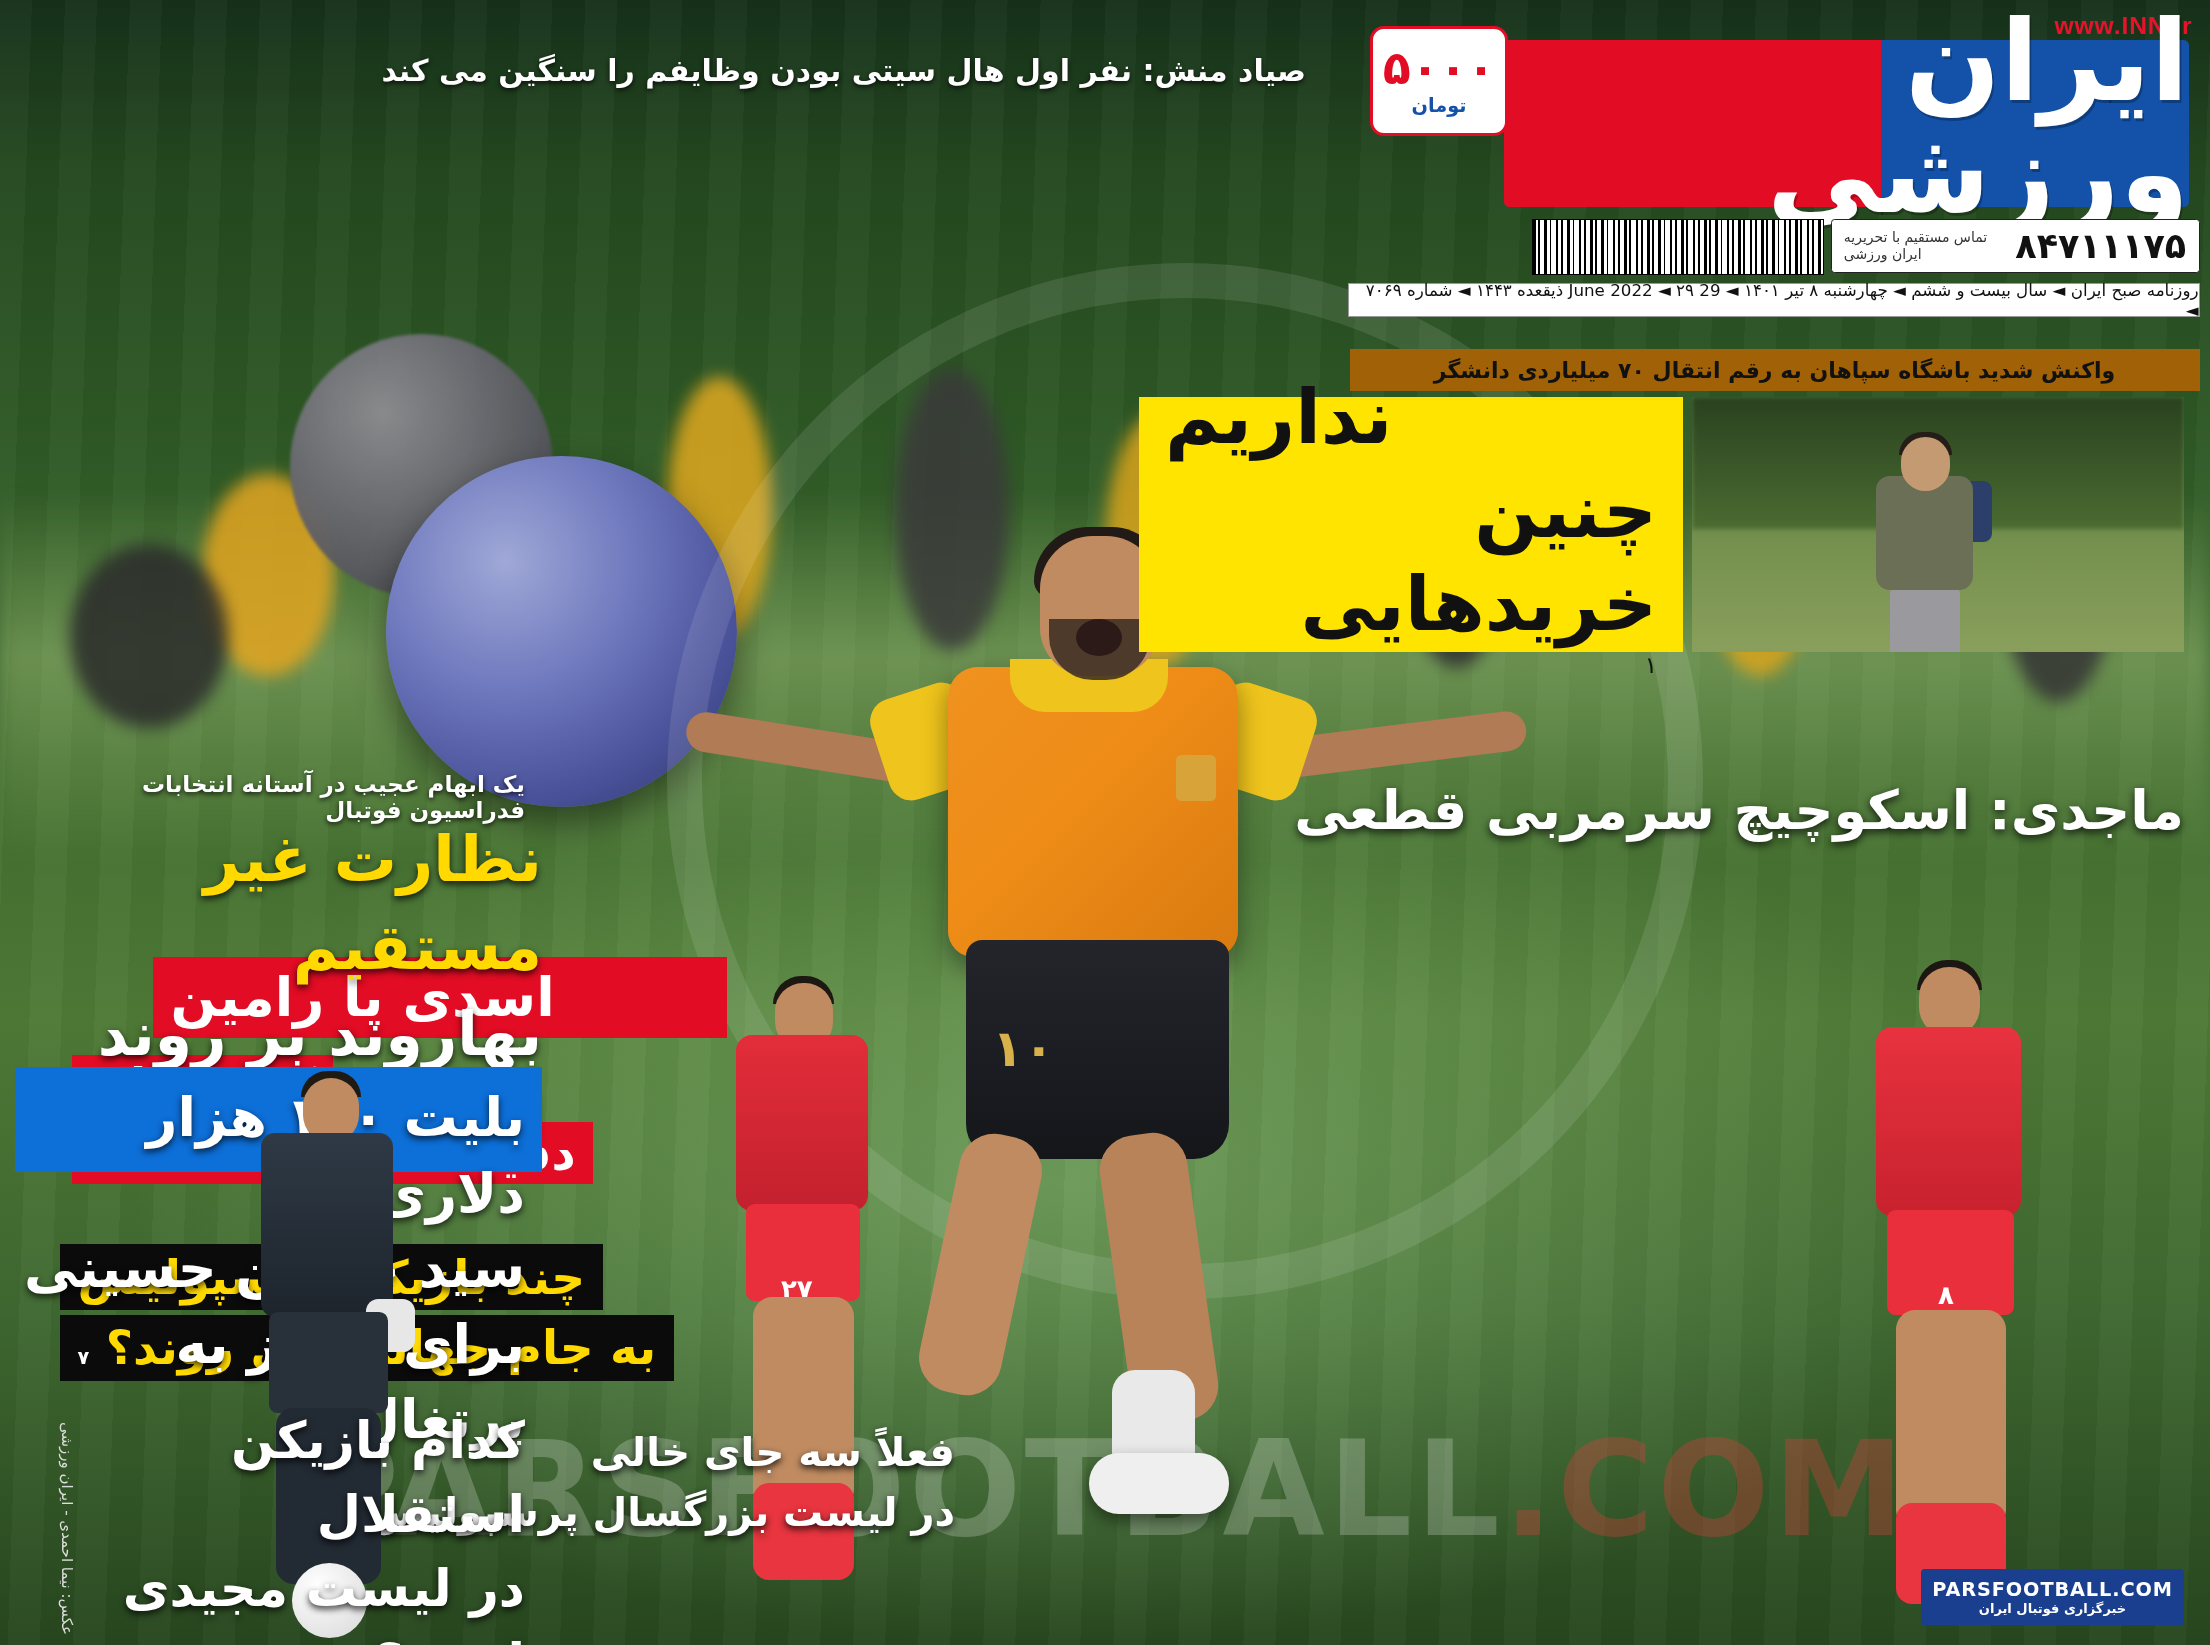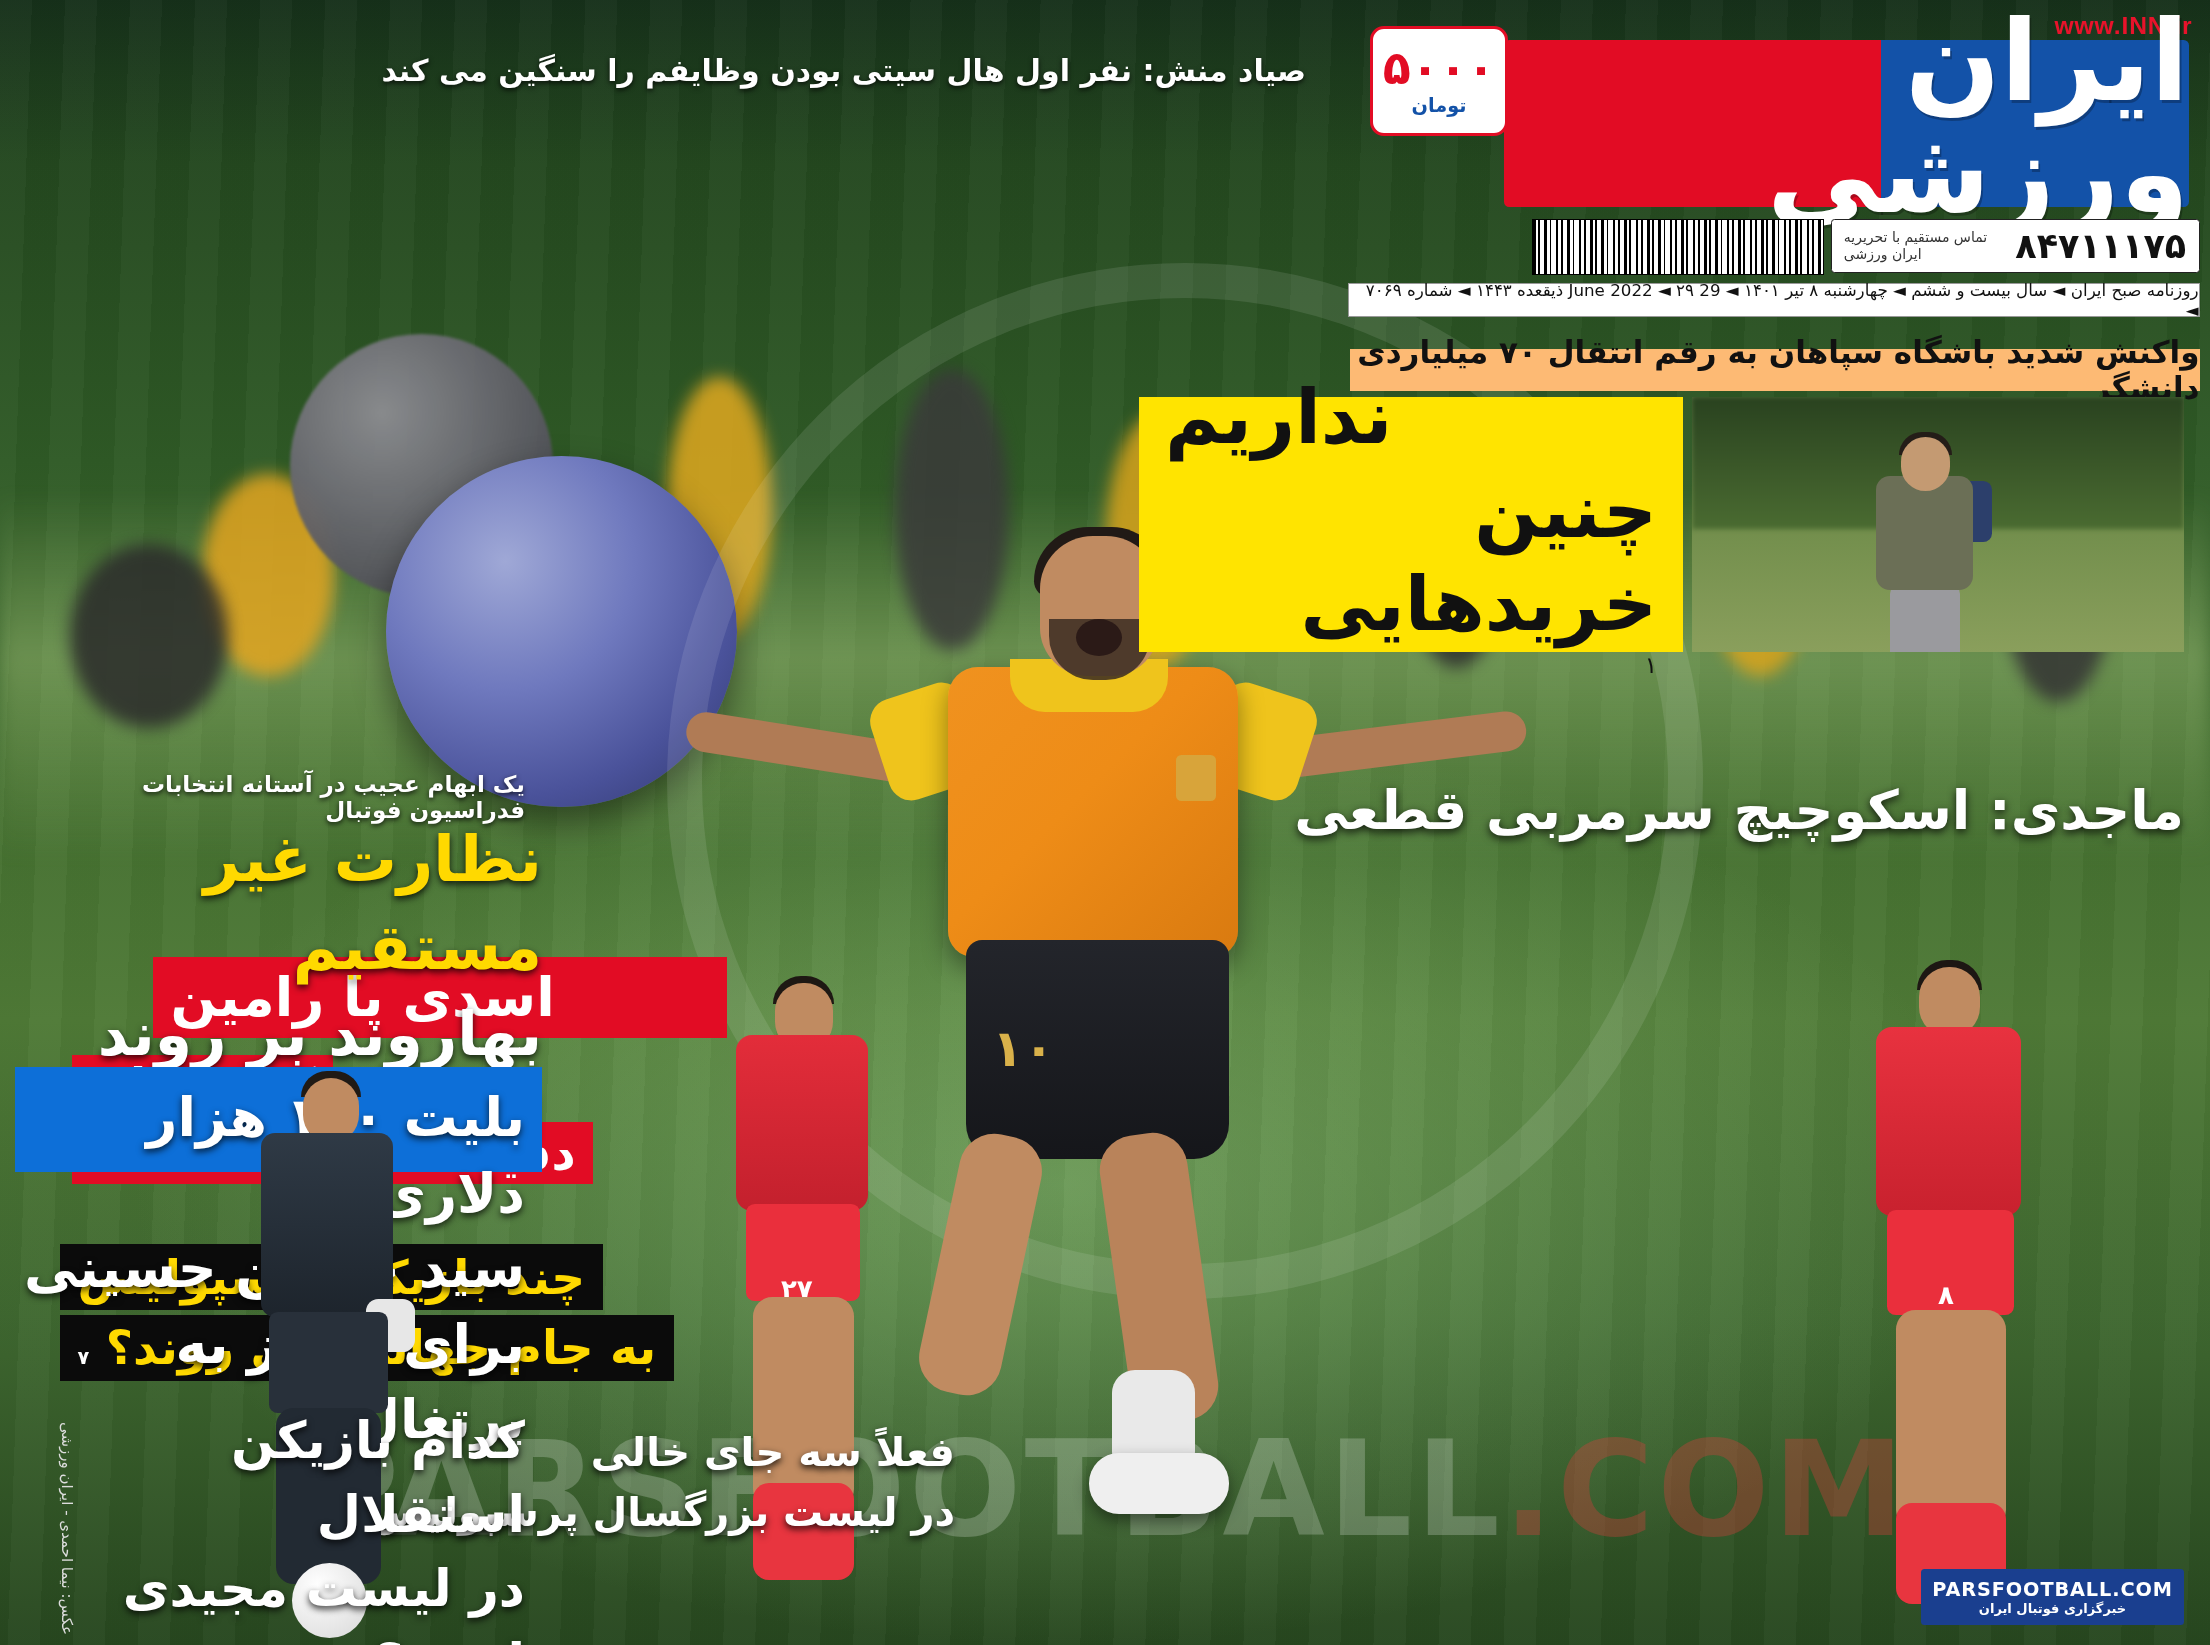--- a/index.html
+++ b/index.html
@@ -119,22 +119,22 @@
   .lead-kicker{
     position:absolute;right:904px;top:53px;width:1238px;text-align:right;color:#fff;font-size:30px;font-weight:700;
     text-shadow:0 1.8px 5.3px rgba(0,0,0,.8);
   }
   .lead-title{
     position:absolute;right:904px;top:105px;width:1264px;text-align:right;color:#fff;
     font-size:84px;font-weight:700;line-height:1.35;text-shadow:0 3.5px 12.3px rgba(0,0,0,.85);
   }
   
   .kicker-strip{
-    position:absolute;right:10.5px;top:349px;width:850px;height:42px;background:#fdba74;
-    display:flex;align-items:center;justify-content:center;font-size:31px;font-weight:700;color:#111;
+    position:absolute;right:10.5px;top:349px;width:850px;height:42px;background:#a16207;
+    display:flex;align-items:center;justify-content:center;font-size:22px;font-weight:700;color:#111;
   }
   .yellow-box{
     position:absolute;right:527px;top:397px;width:544px;height:255px;background:#ffe400;
     display:flex;flex-direction:column;align-items:flex-end;justify-content:center;padding:0 26px;box-sizing:border-box;
   }
   .yellow-box .t{font-size:75px;font-weight:700;color:#111;line-height:1.25;text-align:right;}
   .yellow-box .pg{font-size:23px;color:#111;align-self:flex-start;}
   .photo-walk{
     position:absolute;right:26px;top:397px;width:492px;height:255px;overflow:hidden;
     background:linear-gradient(180deg,#4d6b3a 0%, #6f8c4a 45%, #8a9f5c 100%);

